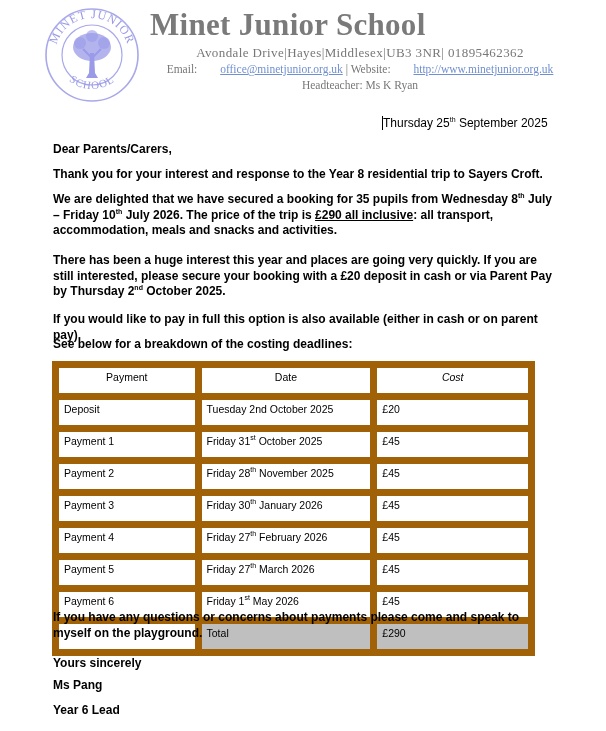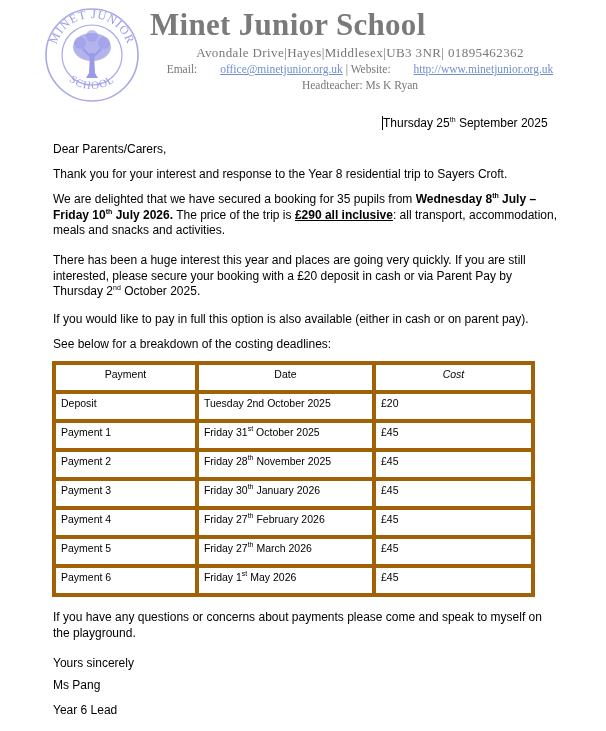--- a/index.html
+++ b/index.html
@@ -13,25 +13,25 @@
          font-family: "Liberation Serif", "DejaVu Serif", serif; font-size: 13px; color: #777;
          letter-spacing: 0.4px; line-height: 17px; }
   .contact { position: absolute; left: 150px; top: 62px; width: 420px; text-align: center;
          font-family: "Liberation Serif", "DejaVu Serif", serif; font-size: 11.5px; color: #777;
          line-height: 14px; white-space: nowrap; }
   .contact a { color: #6f8fd0; text-decoration: underline; margin-left: 20px; }
   .head { position: absolute; left: 150px; top: 78px; width: 420px; text-align: center;
          font-family: "Liberation Serif", "DejaVu Serif", serif; font-size: 11.5px; color: #777; line-height: 14px; }
   .date { position: absolute; left: 382px; top: 116px; font-size: 12px; line-height: 15px; }
   .date .caret { display: inline-block; width: 1px; height: 14px; background: #000; vertical-align: -3px; margin-right: 0px; }
-  .p { position: absolute; left: 53px; width: 500px; font-size: 12px; line-height: 15.5px; }
+  .p { position: absolute; left: 53px; width: 500px; font-size: 12px; line-height: 15.5px; font-weight: bold; }
   sup { font-size: 7px; line-height: 0; vertical-align: 5px; }
   table.cost { position: absolute; left: 52px; top: 361px; width: 483px; border-collapse: collapse;
          font-size: 10.5px; }
-  table.cost td, table.cost th { border: 4px solid #a16207; height: 23px; padding: 0 0 0 5px;
+  table.cost td, table.cost th { border: 7px solid #a16207; height: 23px; padding: 0 0 0 5px;
          vertical-align: top; font-weight: normal; line-height: 14px; padding-top: 2px; text-align: left; }
   table.cost th { text-align: center; padding-left: 0; }
   .c1 { width: 138px; } .c2 { width: 172px; } .c3 { width: 154px; font-style: italic; }
   .shade { background: #bfbfbf; }
 </style>
 </head>
 <body>
 
 <div class="logo">
   <svg width="100" height="96" viewBox="0 0 100 96">
@@ -117,19 +117,24 @@
     <tr>
       <td>Payment 5</td>
       <td><span>Friday 27</span><sup>th</sup><span> March 2026</span></td>
       <td>£45</td>
     </tr>
     <tr>
       <td>Payment 6</td>
       <td><span>Friday 1</span><sup>st</sup><span> May 2026</span></td>
       <td>£45</td>
     </tr>
+    <tr>
+      <td></td>
+      <td class="shade">Total</td>
+      <td class="shade">£290</td>
+    </tr>
   </tbody>
 </table>
 
 <div class="p" style="top:610px; width:505px">If you have any questions or concerns about payments please come and speak to myself on the playground.</div>
 <div class="p" style="top:656px">Yours sincerely</div>
 <div class="p" style="top:678px">Ms Pang</div>
 <div class="p" style="top:703px">Year 6 Lead</div>
 
 </body></html>

